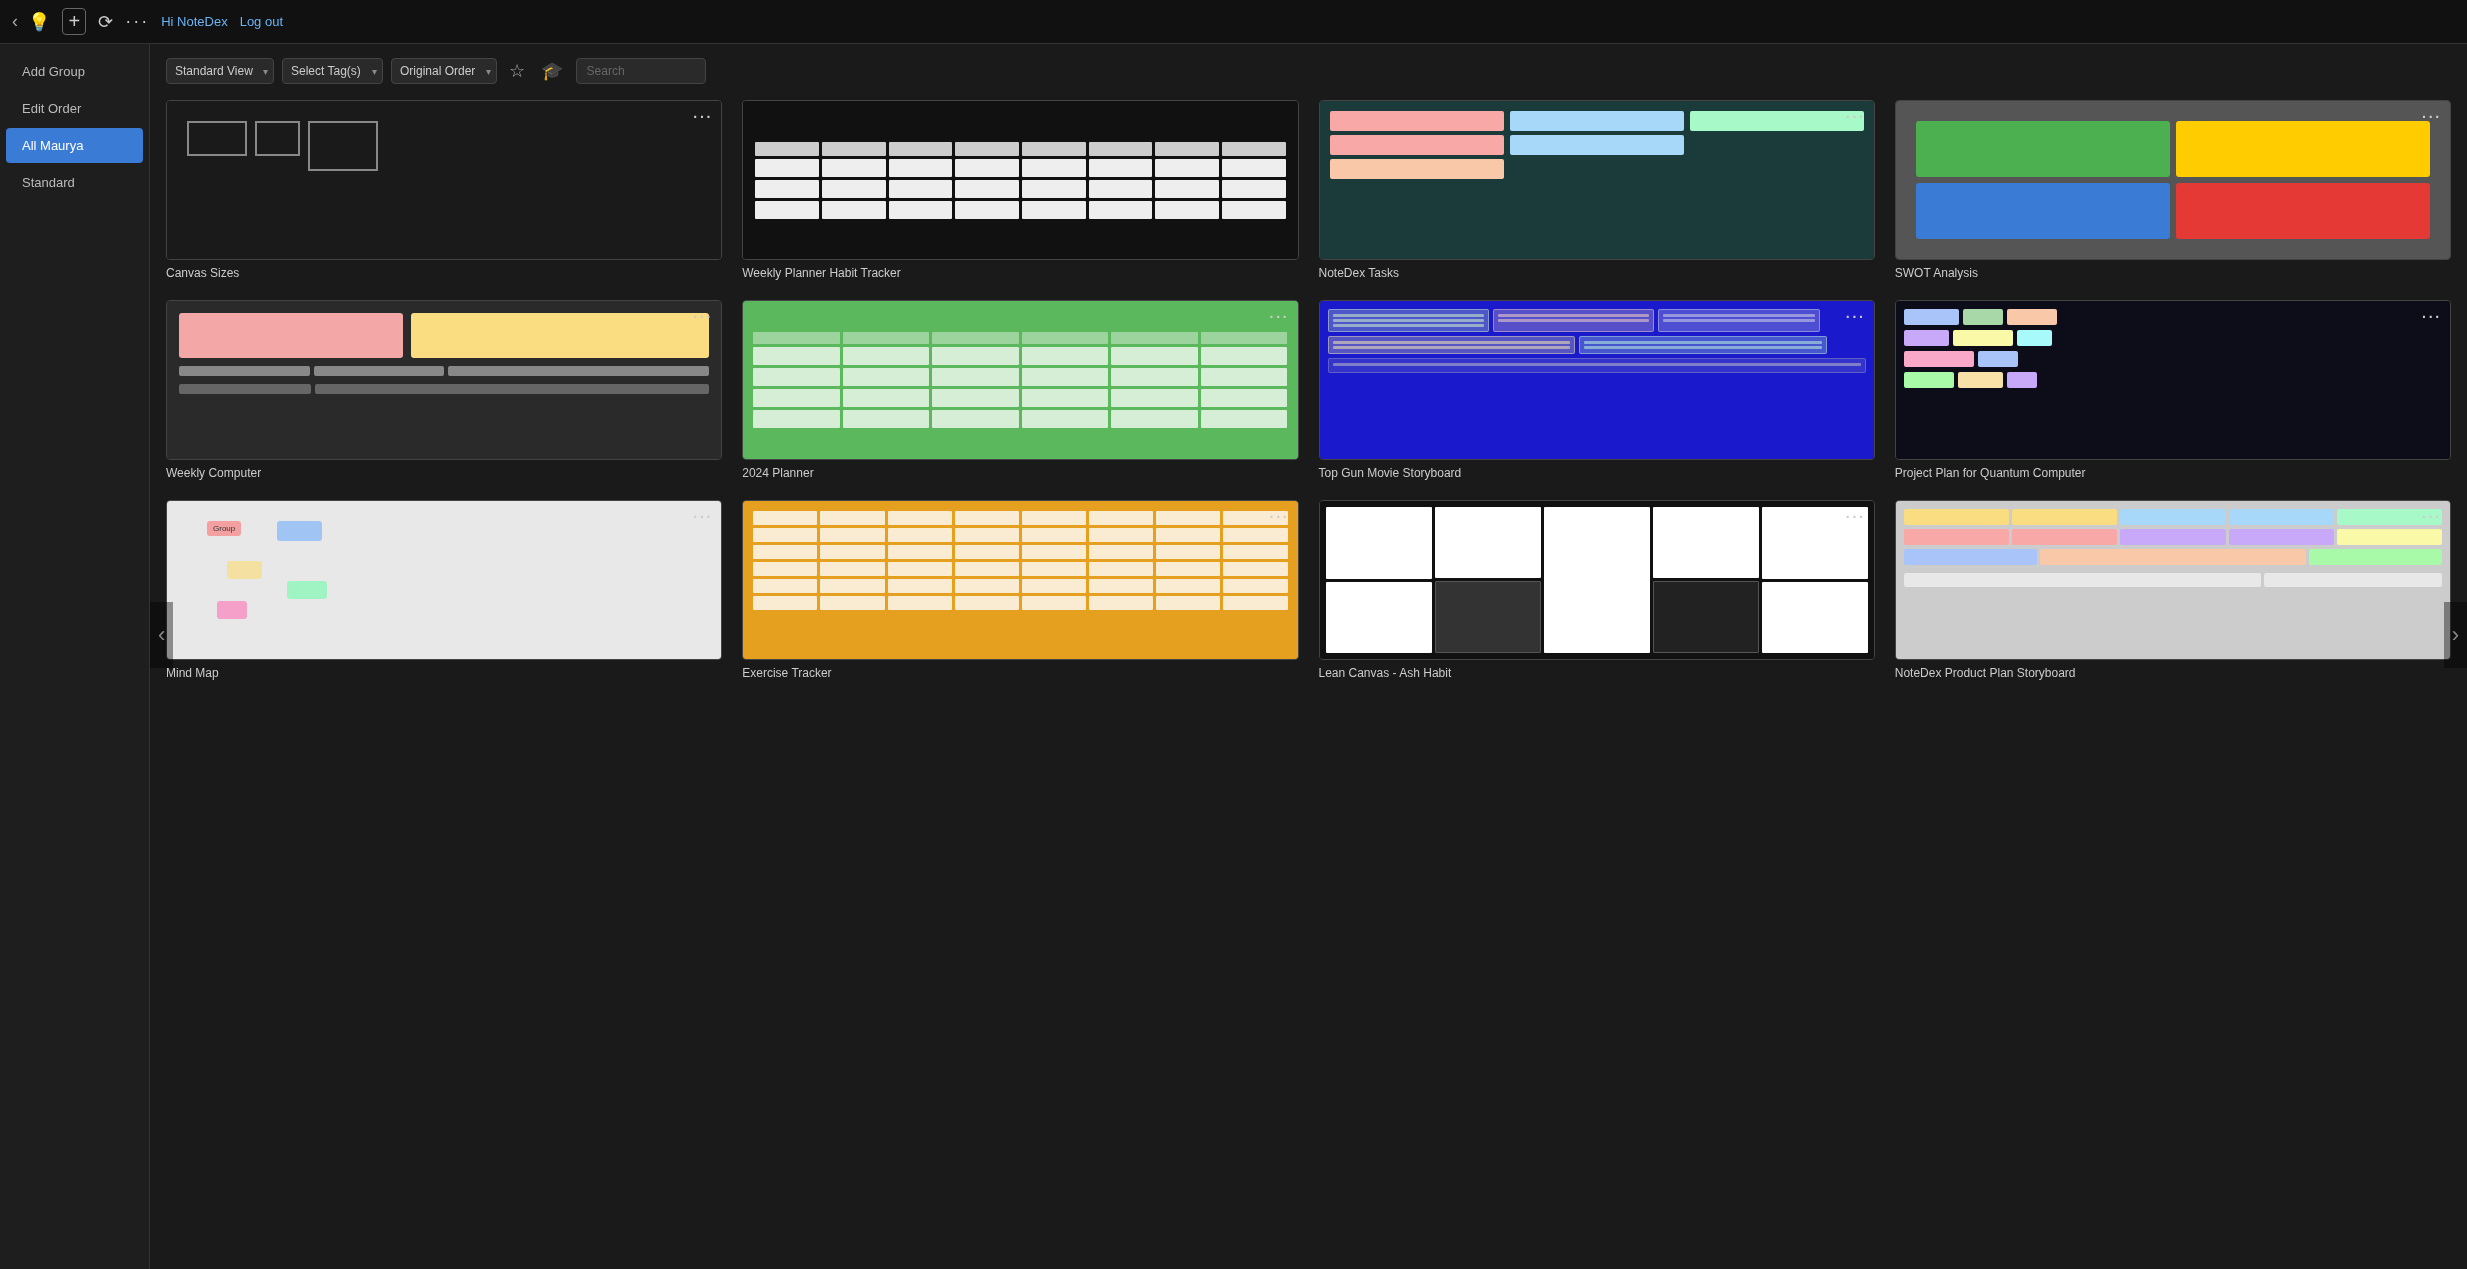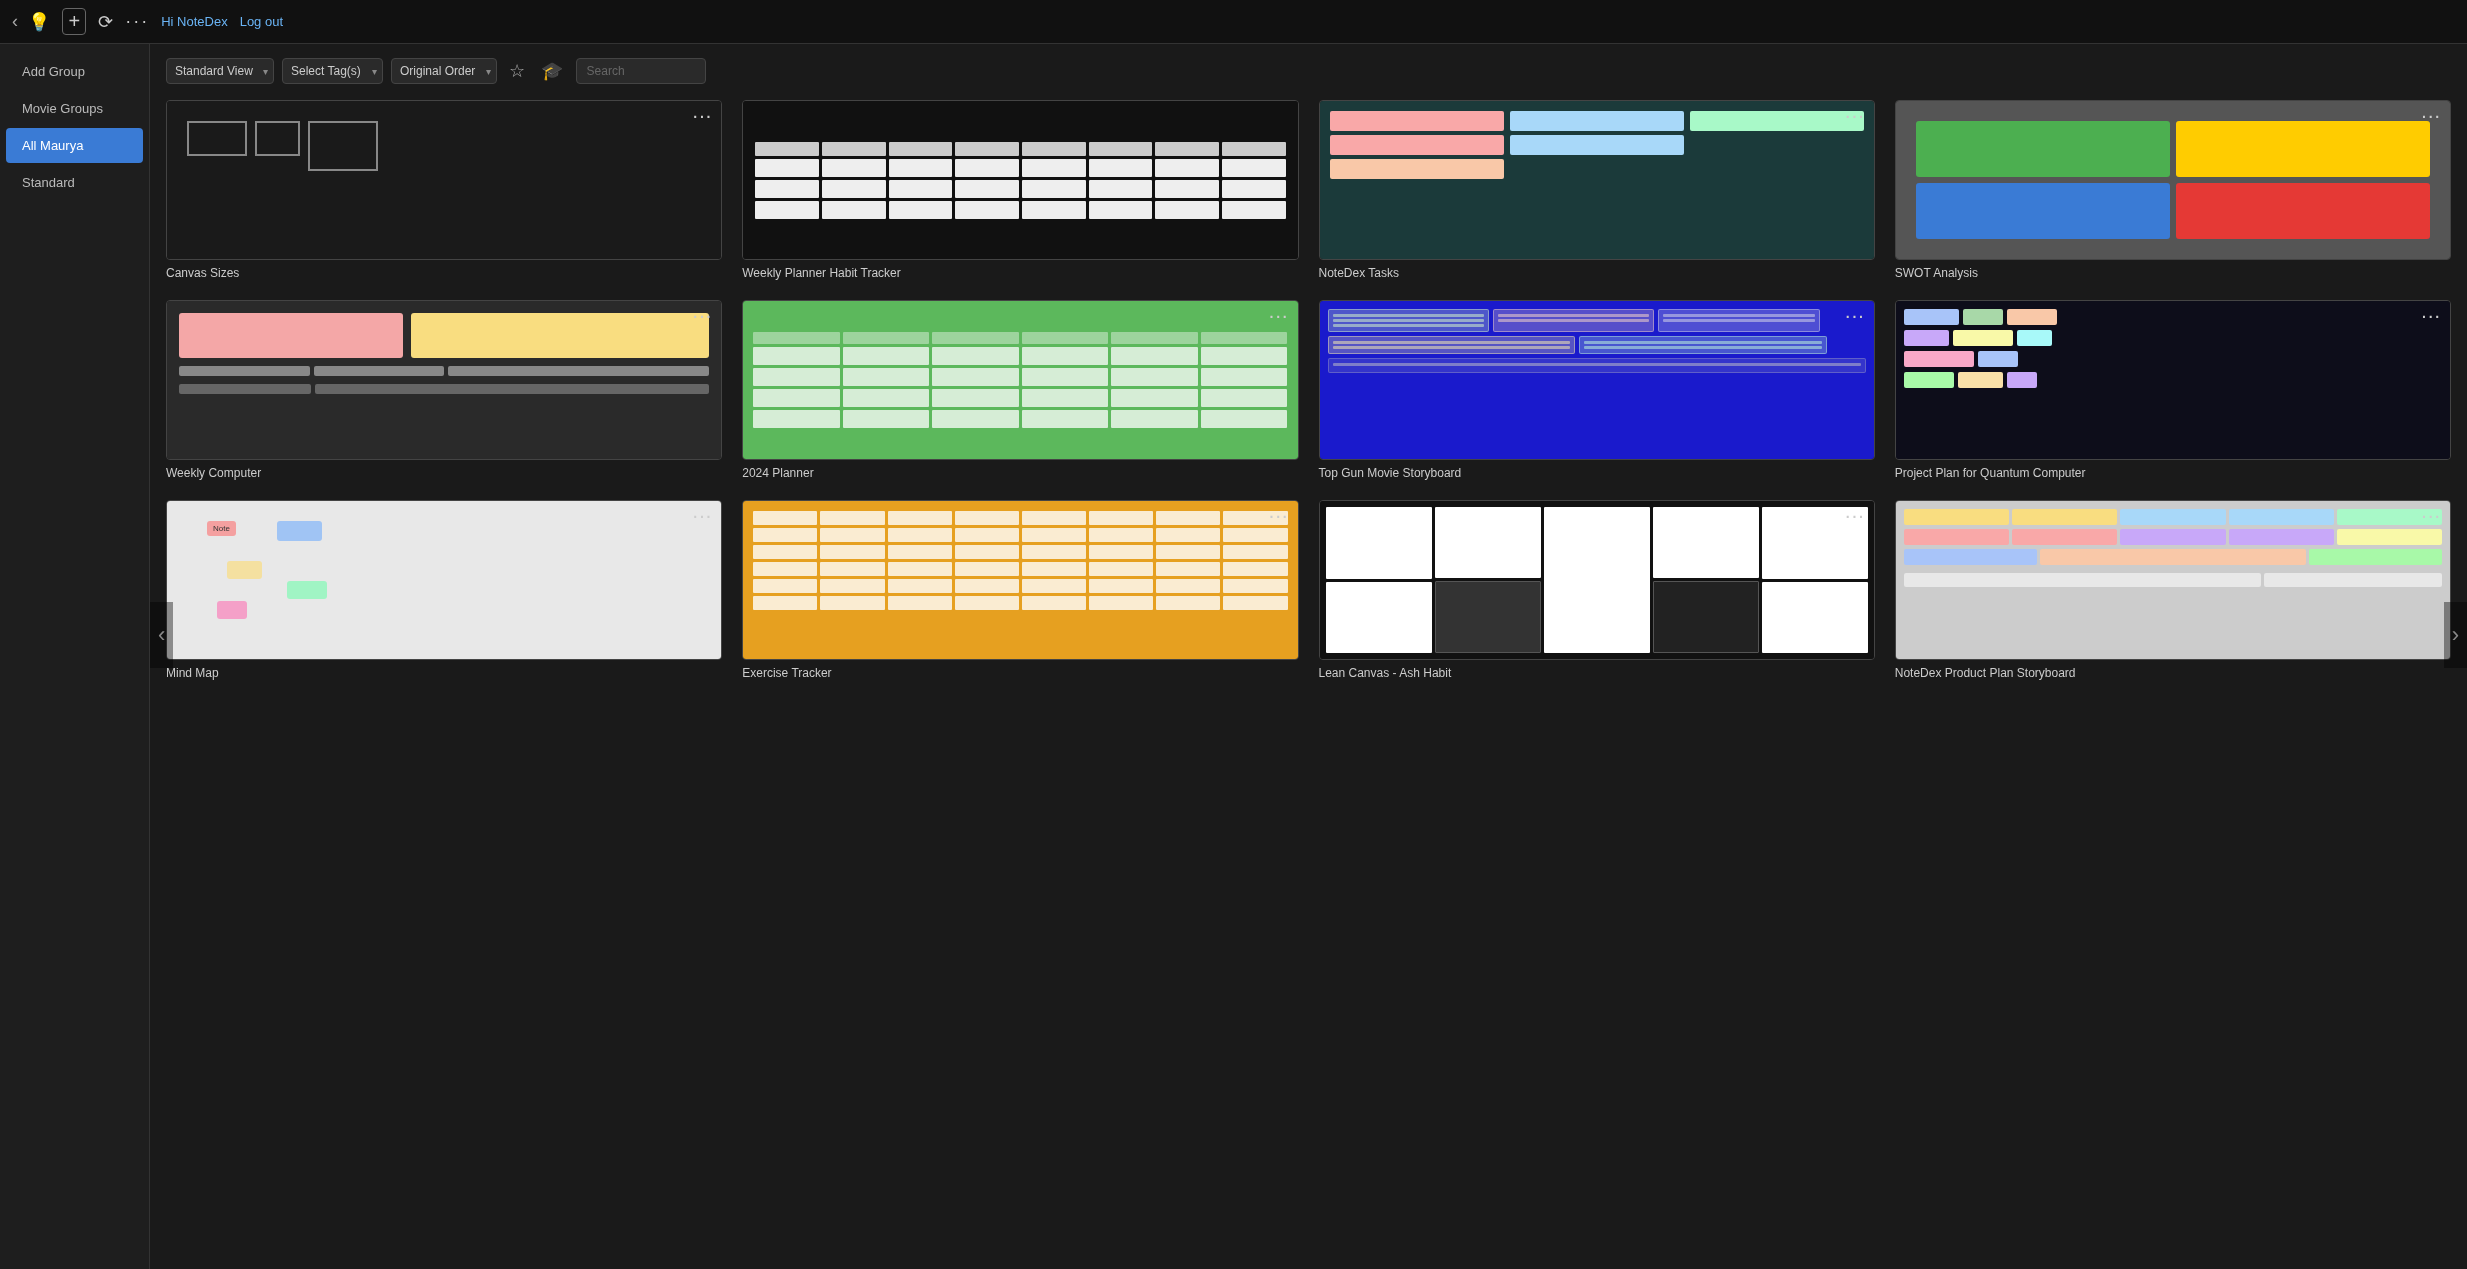--- a/index.html
+++ b/index.html
@@ -204,21 +204,21 @@
     <span class="topbar-icon" style="letter-spacing:2px;">···</span>
     <a class="topbar-link">Hi NoteDex</a>
     <a class="topbar-link">Log out</a>
   </div>
 </div>
 
 <div class="main-layout">
 
   <div class="sidebar">
     <div class="sidebar-item">Add Group</div>
-    <div class="sidebar-item">Movie Groups</div>
+    <div class="sidebar-item">Edit Order</div>
     <div class="sidebar-item active">All Maurya</div>
     <div class="sidebar-item">Standard</div>
   </div>
 
   <div class="content-area">
 
     <div class="toolbar">
       <div class="select-wrapper">
         <select class="toolbar-select">
           <option>Standard View</option>
@@ -453,21 +453,21 @@
             </div>
           </div>
           <div class="card-menu">···</div>
         </div>
         <div class="canvas-label">Project Plan for Quantum Computer</div>
       </div>
 
       <div class="canvas-card">
         <div class="canvas-thumb">
           <div style="background:#e8e8e8; width:100%; height:100%; position:relative; padding:10px;">
-            <div style="background:#f4a0a0; border-radius:3px; padding:3px 6px; font-size:8px; position:absolute; top:20px; left:40px; color:#333;">Note</div>
+            <div style="background:#f4a0a0; border-radius:3px; padding:3px 6px; font-size:8px; position:absolute; top:20px; left:40px; color:#333;">Group</div>
             <div style="background:#a0c4f4; border-radius:3px; padding:3px 6px; font-size:8px; position:absolute; top:20px; left:110px; color:#333; width:45px; height:20px;"></div>
             <div style="background:#f4e0a0; border-radius:3px; padding:3px 6px; font-size:8px; position:absolute; top:60px; left:60px; color:#333; width:35px; height:18px;"></div>
             <div style="background:#a0f4c4; border-radius:3px; padding:3px 6px; font-size:8px; position:absolute; top:80px; left:120px; color:#333; width:40px; height:18px;"></div>
             <div style="background:#f4a0c8; border-radius:3px; padding:3px 6px; font-size:8px; position:absolute; top:100px; left:50px; color:#333; width:30px; height:18px;"></div>
           </div>
           <div class="card-menu">···</div>
         </div>
         <div class="canvas-label">Mind Map</div>
       </div>
 

